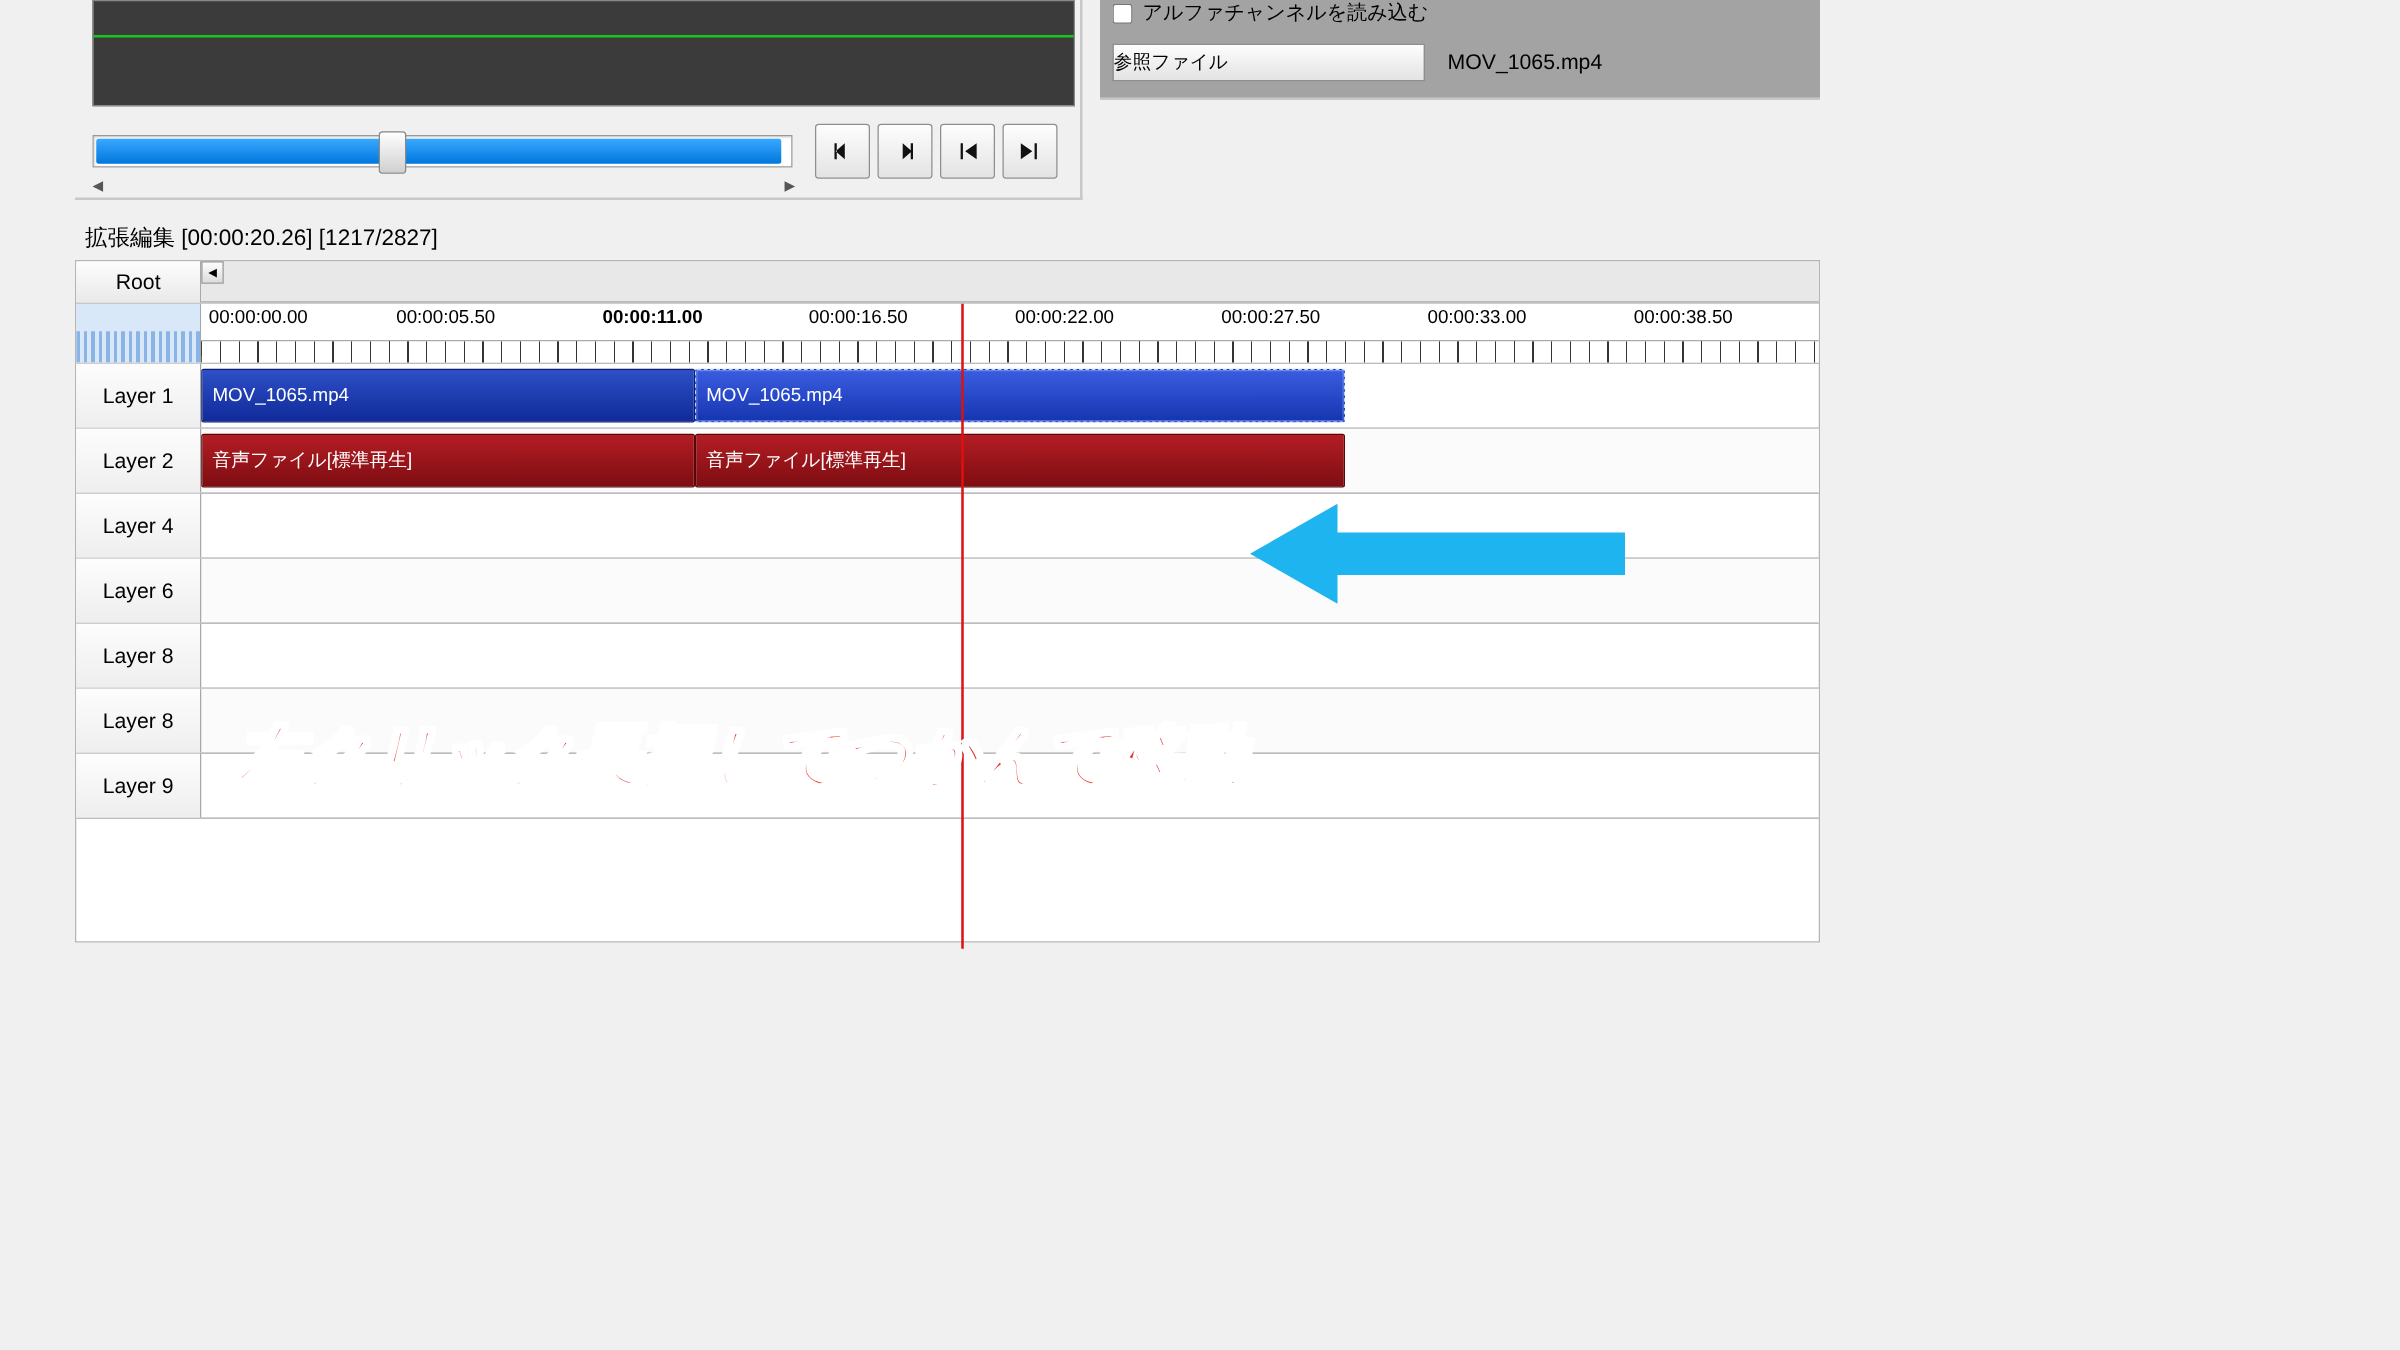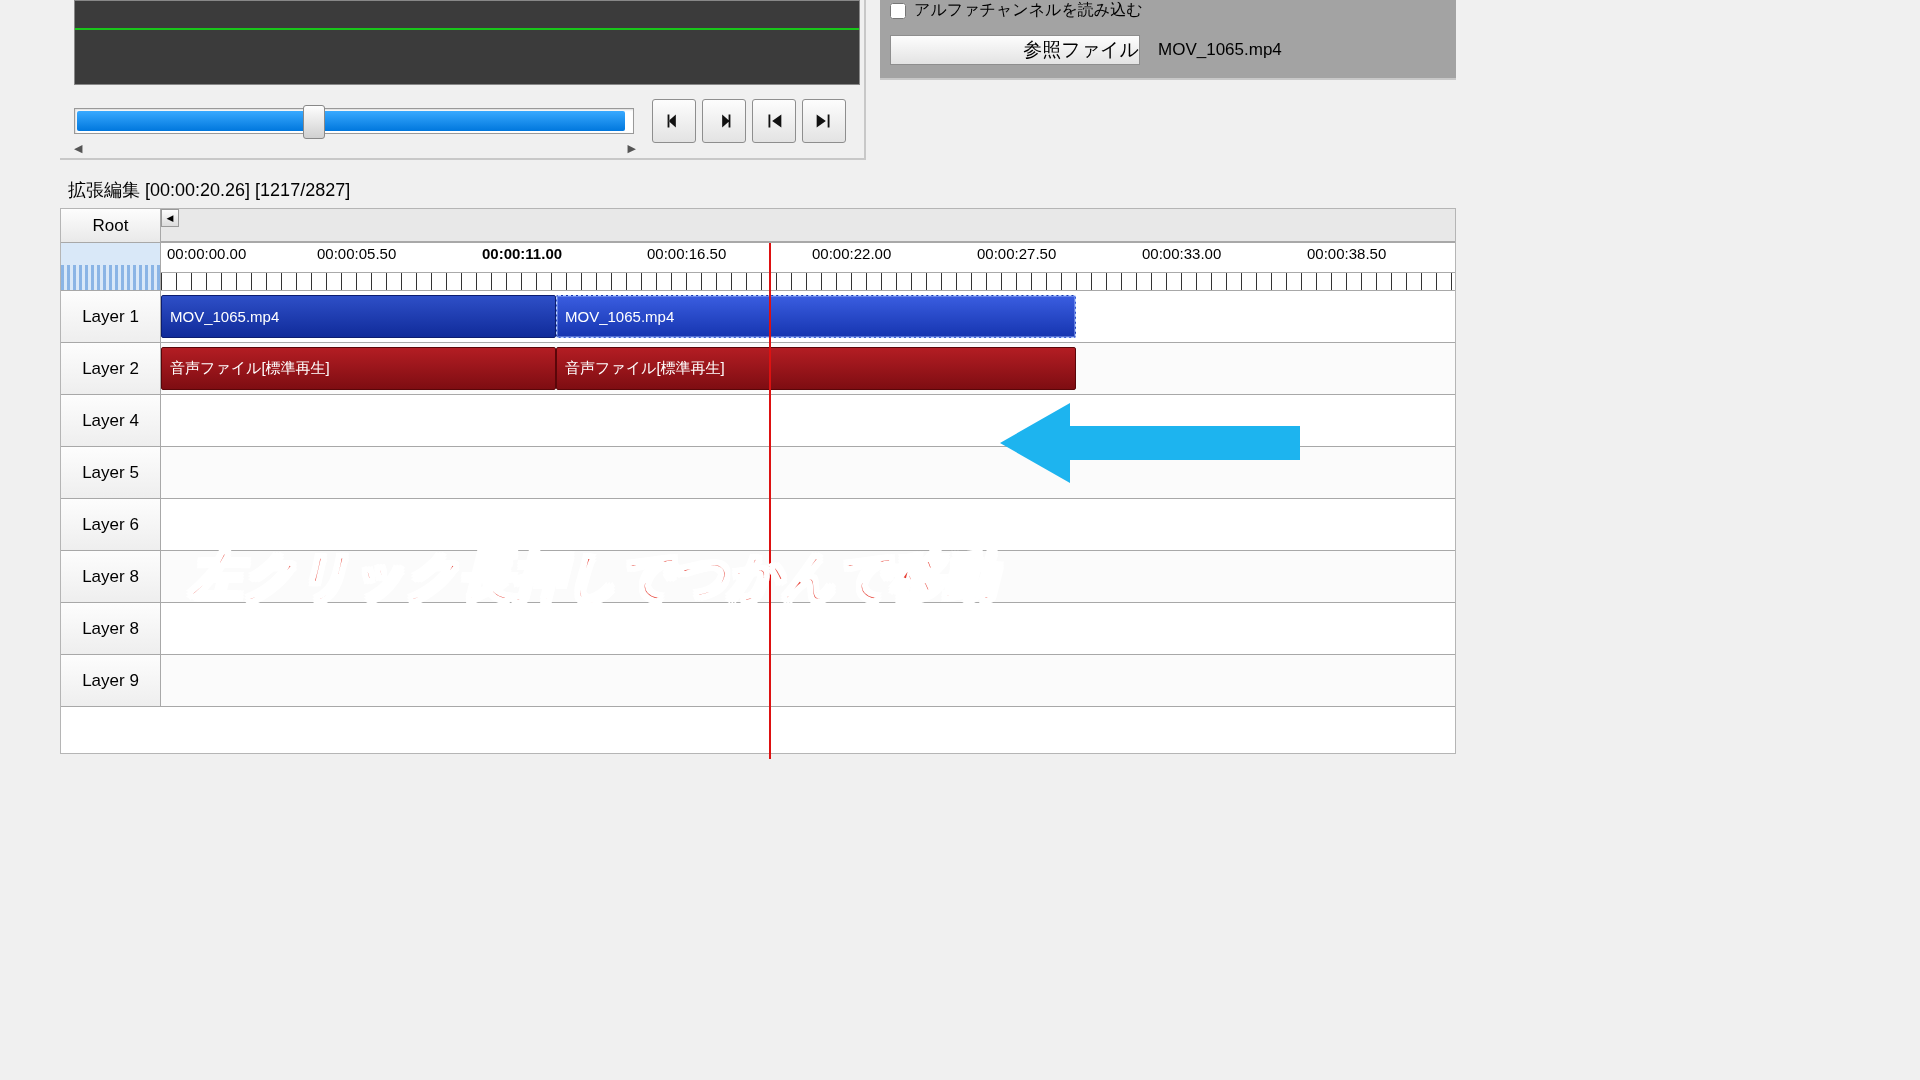--- a/index.html
+++ b/index.html
@@ -114,22 +114,22 @@
   }
   .props .chkrow input { width:16px; height:16px; }
   .props .btnrow {
     display:flex; align-items:center; gap:18px;
     margin-top:14px;
   }
   .props .refbtn {
     width: 250px; height:30px;
     background: linear-gradient(#fdfdfd,#e3e3e3);
     border:1px solid #8e8e8e;
-    font-size:19px;
-    text-align:right;
+    font-size:15px;
+    text-align:left;
     line-height:28px;
     cursor:pointer;
   }
   .props .fname { font-size:17px; }
 
   
   .tl-title {
     position: absolute;
     left: 68px; top: 178px;
     font-size: 18px;
@@ -280,21 +280,21 @@
   
   .anno-arrow {
     position:absolute;
     left: 1000px; top: 398px;
     width: 300px; height: 90px;
     color:#1db4ef;
     pointer-events:none;
   }
   .anno-text {
     position:absolute;
-    left: 190px; top: 542px;
+    left: 190px; top: 570px;
     font-size: 52px;
     font-weight: 800;
     color:#e63a2f;
     -webkit-text-stroke: 2px #fff;
     text-shadow:
        3px 3px 0 #fff, -3px 3px 0 #fff, 3px -3px 0 #fff, -3px -3px 0 #fff,
        0 3px 0 #fff, 0 -3px 0 #fff, 3px 0 0 #fff, -3px 0 0 #fff;
     letter-spacing: 1px;
     font-style: italic;
     pointer-events:none;
@@ -400,24 +400,20 @@
         <div class="layer-track">
           <div class="clip audio" style="left: 0px; width: 395px;">音声ファイル[標準再生]</div>
           <div class="clip audio" style="left: 395px; width: 520px;">音声ファイル[標準再生]</div>
         </div>
       </div>
       <div class="layer-row">
         <div class="layer-head">Layer 4</div>
         <div class="layer-track"></div>
       </div>
       <div class="layer-row">
-        <div class="layer-head">Layer 5</div>
-        <div class="layer-track"></div>
-      </div>
-      <div class="layer-row">
         <div class="layer-head">Layer 6</div>
         <div class="layer-track"></div>
       </div>
       <div class="layer-row">
         <div class="layer-head">Layer 8</div>
         <div class="layer-track"></div>
       </div>
       <div class="layer-row">
         <div class="layer-head">Layer 8</div>
         <div class="layer-track"></div>

